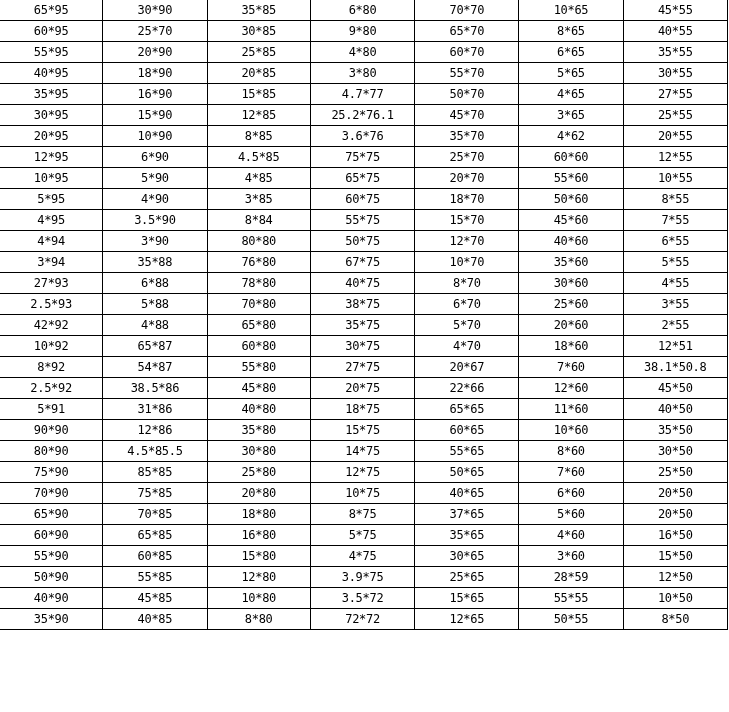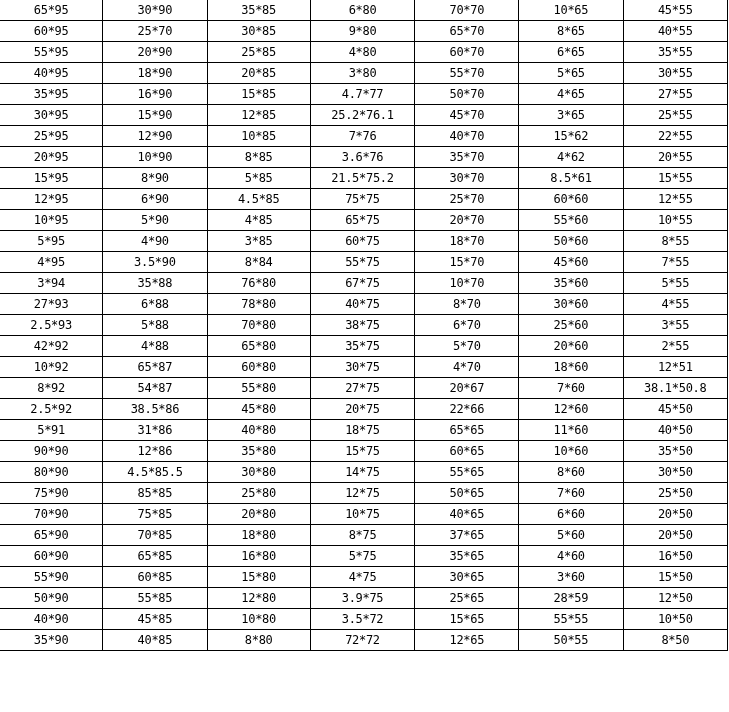--- a/index.html
+++ b/index.html
@@ -94,47 +94,29 @@
       <tr>
         <td>30*95</td>
         <td>15*90</td>
         <td>12*85</td>
         <td>25.2*76.1</td>
         <td>45*70</td>
         <td>3*65</td>
         <td>25*55</td>
       </tr>
       <tr>
-        <td>25*95</td>
-        <td>12*90</td>
-        <td>10*85</td>
-        <td>7*76</td>
-        <td>40*70</td>
-        <td>15*62</td>
-        <td>22*55</td>
-      </tr>
-      <tr>
         <td>20*95</td>
         <td>10*90</td>
         <td>8*85</td>
         <td>3.6*76</td>
         <td>35*70</td>
         <td>4*62</td>
         <td>20*55</td>
       </tr>
       <tr>
-        <td>15*95</td>
-        <td>8*90</td>
-        <td>5*85</td>
-        <td>21.5*75.2</td>
-        <td>30*70</td>
-        <td>8.5*61</td>
-        <td>15*55</td>
-      </tr>
-      <tr>
         <td>12*95</td>
         <td>6*90</td>
         <td>4.5*85</td>
         <td>75*75</td>
         <td>25*70</td>
         <td>60*60</td>
         <td>12*55</td>
       </tr>
       <tr>
         <td>10*95</td>
@@ -157,20 +139,29 @@
       <tr>
         <td>4*95</td>
         <td>3.5*90</td>
         <td>8*84</td>
         <td>55*75</td>
         <td>15*70</td>
         <td>45*60</td>
         <td>7*55</td>
       </tr>
       <tr>
+        <td>4*94</td>
+        <td>3*90</td>
+        <td>80*80</td>
+        <td>50*75</td>
+        <td>12*70</td>
+        <td>40*60</td>
+        <td>6*55</td>
+      </tr>
+      <tr>
         <td>3*94</td>
         <td>35*88</td>
         <td>76*80</td>
         <td>67*75</td>
         <td>10*70</td>
         <td>35*60</td>
         <td>5*55</td>
       </tr>
       <tr>
         <td>27*93</td>

